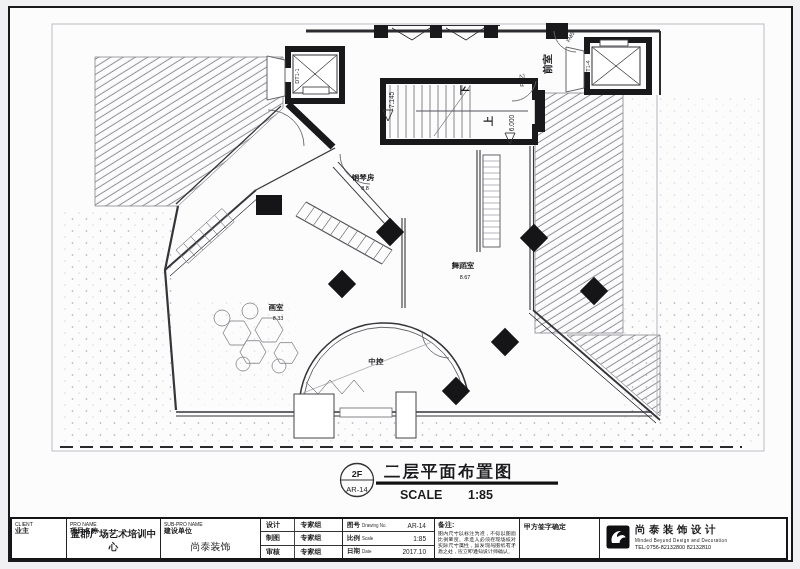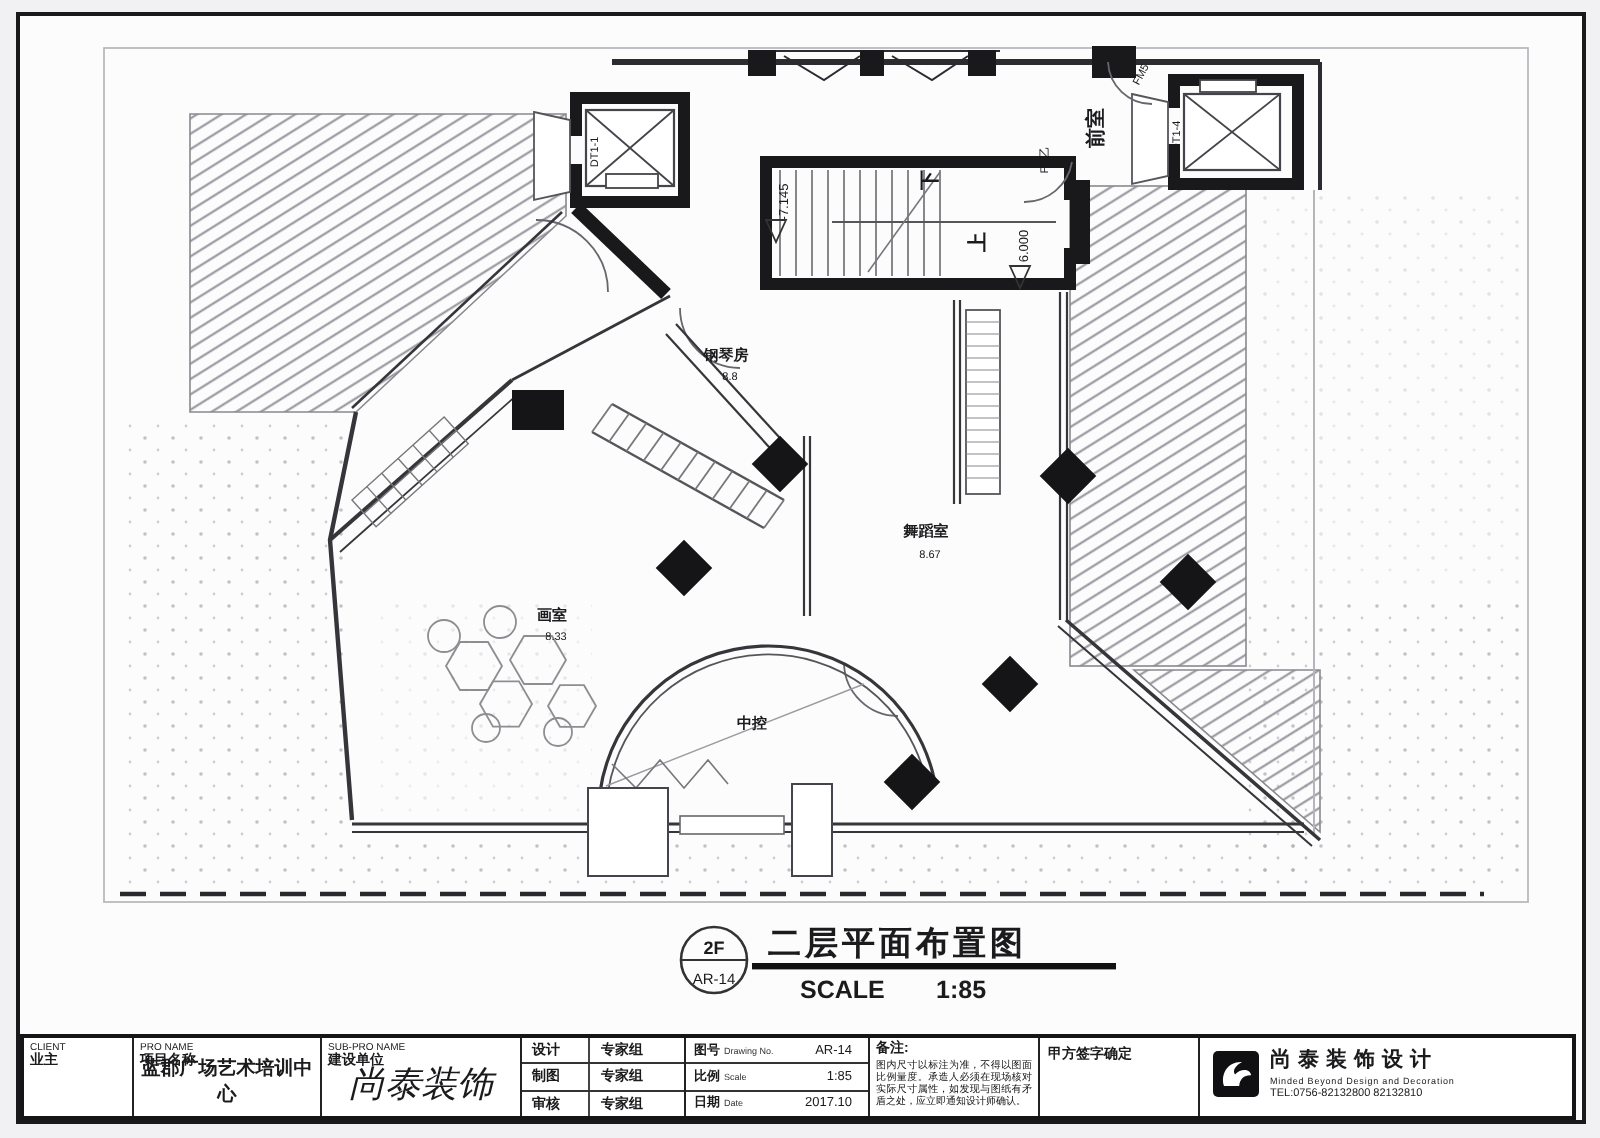--- a/index.html
+++ b/index.html
@@ -289,21 +289,21 @@
       <div class="lab-cn">业主</div>
     </div>
     <div class="tb-col" style="width:94px;">
       <div class="lab-en">PRO NAME</div>
       <div class="lab-cn">项目名称</div>
       <div class="cell-val" style="font-size:9.5px;">蓝郡广场艺术培训中心</div>
     </div>
     <div class="tb-col" style="width:100px;">
       <div class="lab-en">SUB-PRO NAME</div>
       <div class="lab-cn">建设单位</div>
-      <div class="cell-val serifv" style="font-size:18px;font-weight:normal;font-style:italic;">尚泰装饰</div>
+      <div class="cell-val serifv" style="font-size:10px;font-weight:normal;">尚泰装饰</div>
     </div>
     <div class="tb-col rows3" style="width:82px;">
       <div class="r">
         <span class="role-lab">设计</span>
         <span class="role-val">专家组</span>
       </div>
       <div class="r">
         <span class="role-lab">制图</span>
         <span class="role-val">专家组</span>
       </div>

